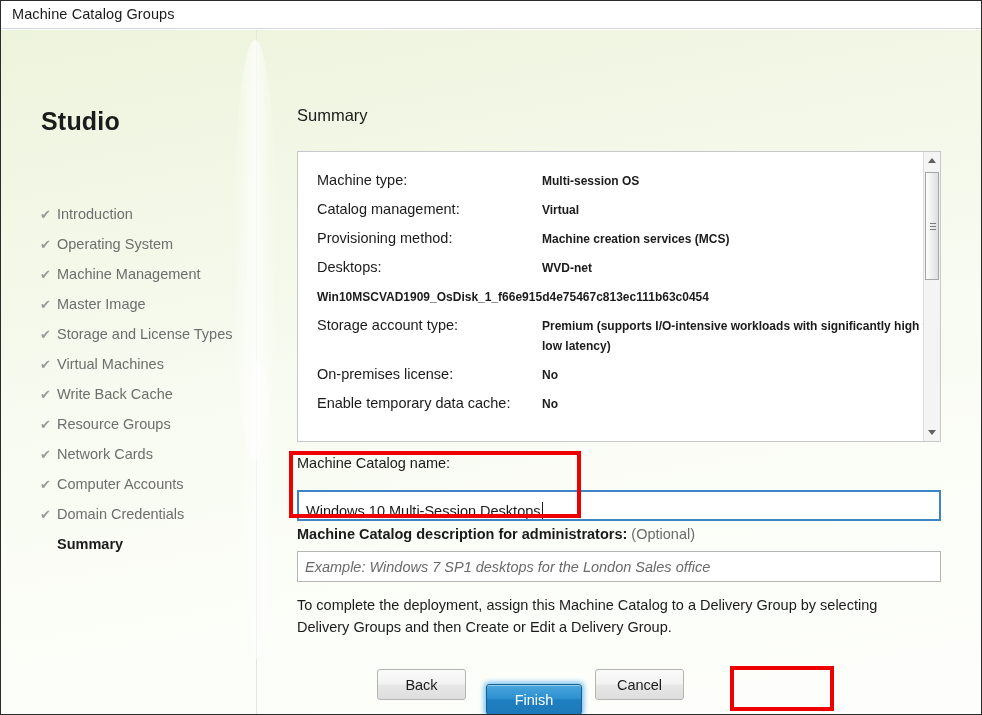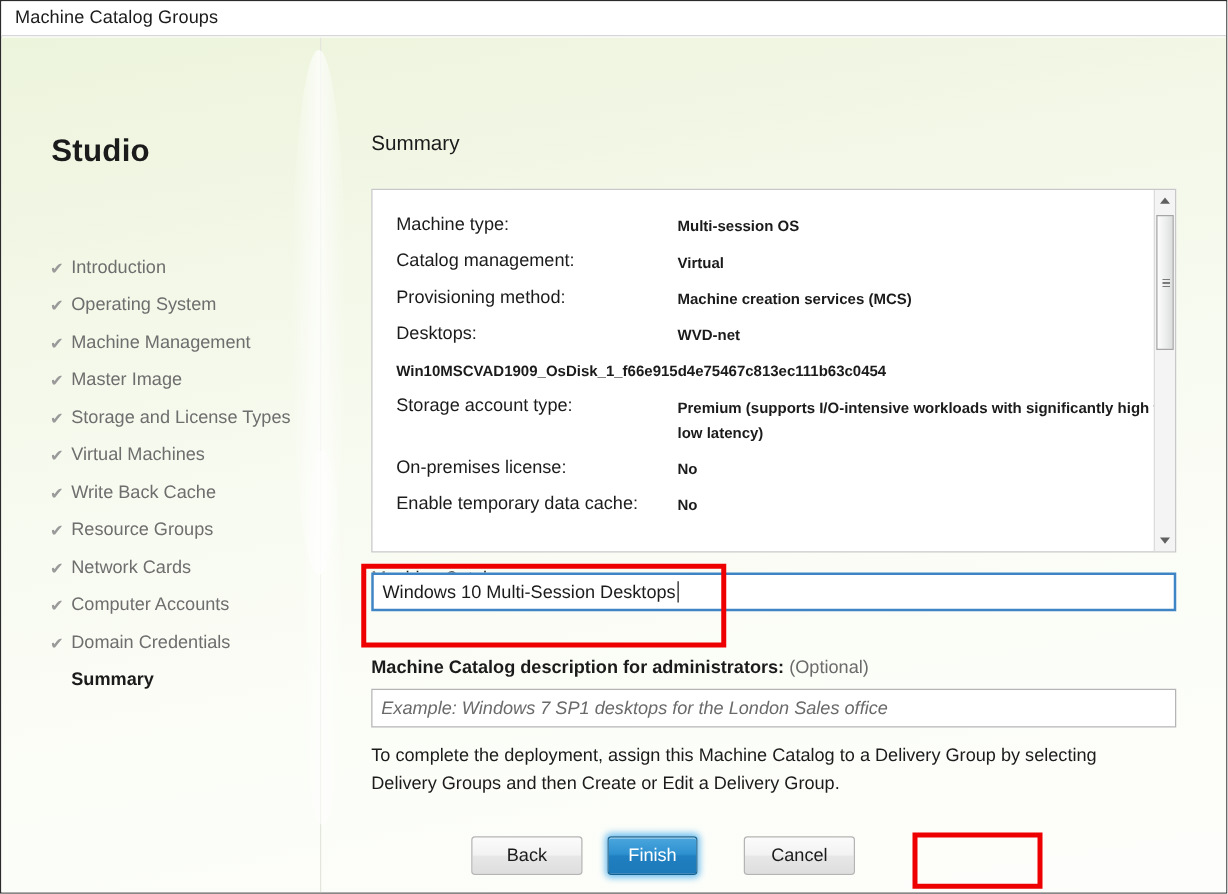--- a/index.html
+++ b/index.html
@@ -242,22 +242,23 @@
     height: 31px;
     box-sizing: border-box;
     background: #ffffff;
     font-size: 14.5px;
     color: #1b1b1b;
     padding: 0 7px;
     display: flex;
     align-items: center;
   }
   .name-input {
-    top: 428px;
+    top: 460px;
     border: 2px solid #3f85c6;
+    align-items: flex-end;
   }
   .caret {
     display: inline-block;
     width: 1px;
     height: 17px;
     background: #1b1b1b;
     margin-left: 1px;
   }
 
   .desc-label { top: 496px; }
@@ -299,22 +300,22 @@
     align-items: center;
     justify-content: center;
     border: 1px solid #b4b4b4;
     border-radius: 3px;
     background: linear-gradient(to bottom, #fbfbfb 0%, #f2f2f2 48%, #e7e7e7 52%, #dedede 100%);
   }
   .btn-back   { left: 376px; top: 11px; }
   .btn-cancel { left: 594px; top: 11px; }
   .btn-finish {
     left: 485px;
-    top: 11px;
-    width: 72px;
+    top: 26px;
+    width: 96px;
     color: #ffffff;
     border: 1px solid #14618f;
     border-radius: 3px;
     background: linear-gradient(to bottom, #4ba6dd 0%, #2e91d0 45%, #1f7fc0 52%, #1d79ba 100%);
     box-shadow: 0 0 5px 2px rgba(110,190,240,0.95), inset 0 1px 0 rgba(255,255,255,0.45);
   }
 
   
   .annot {
     position: absolute;

